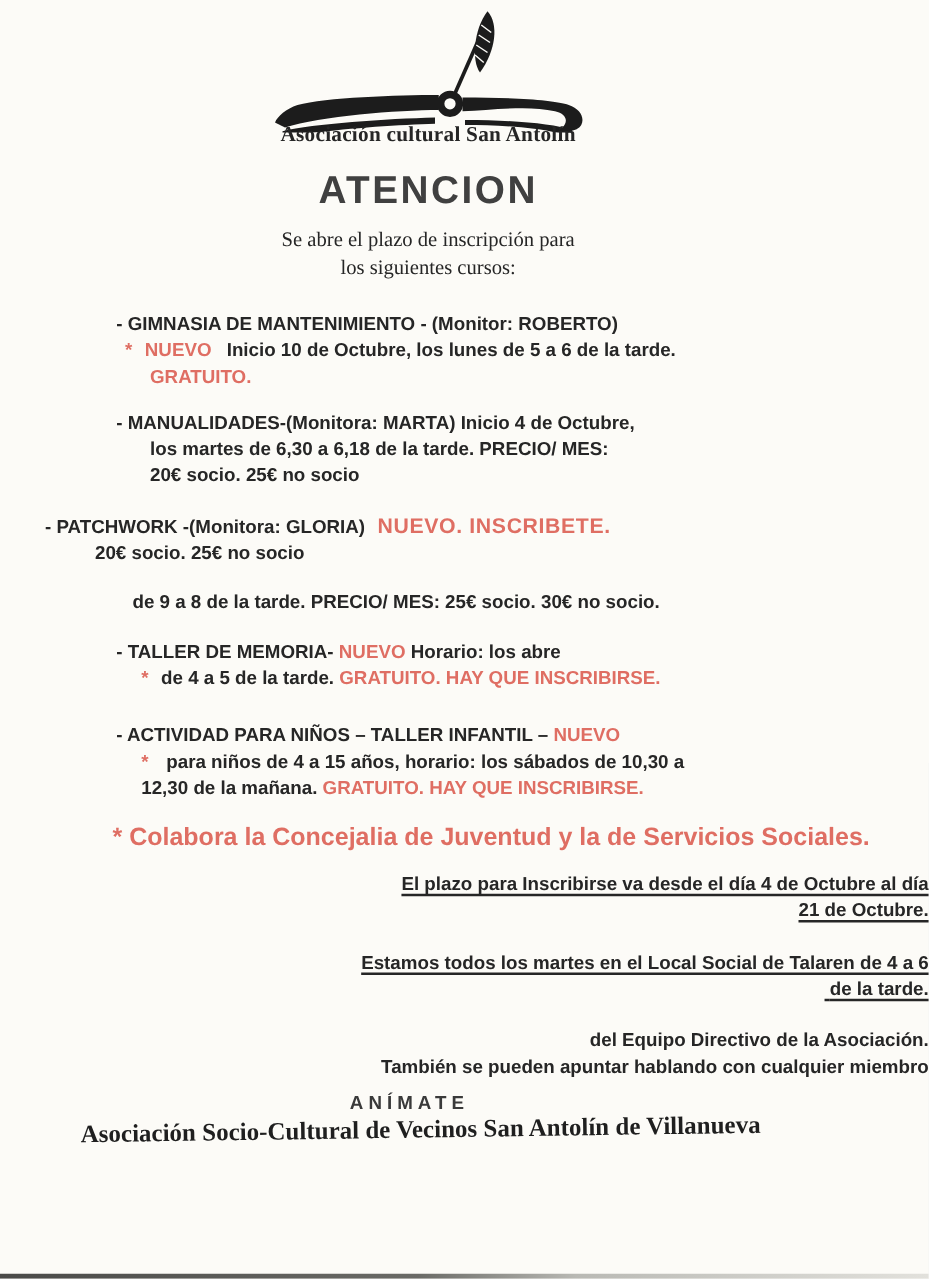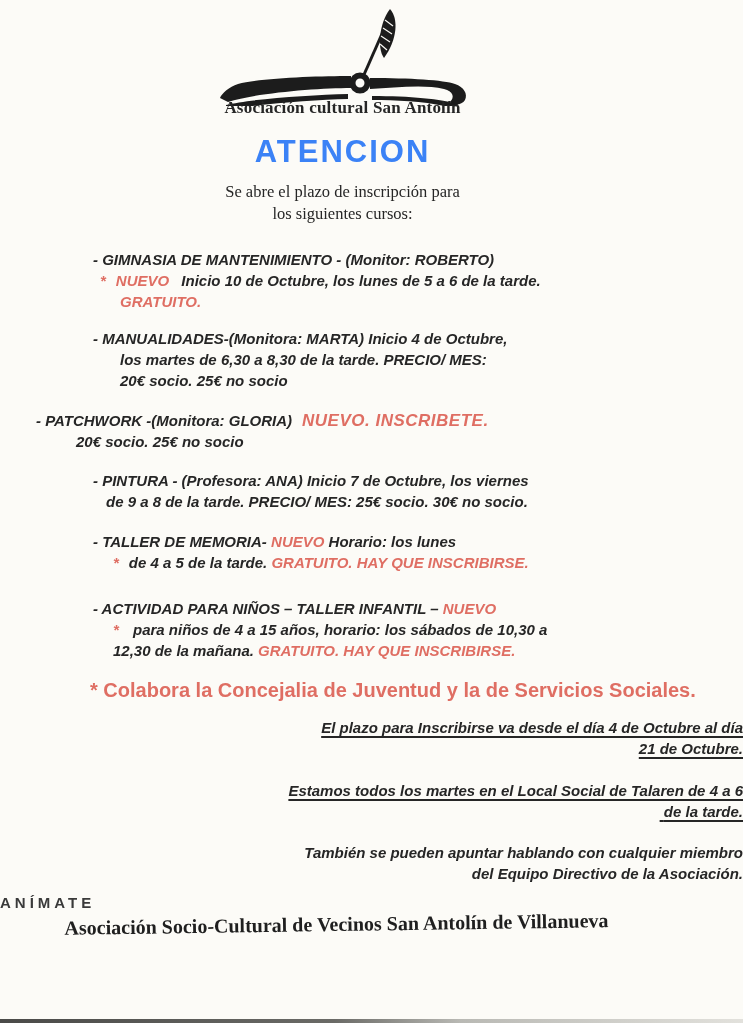--- a/index.html
+++ b/index.html
@@ -16,34 +16,34 @@
   }
   
   .header{padding-top:6px;text-align:center;margin-right:58px;}
   .logo{display:block;margin:0 auto;}
   .org-name{
     font-family:"Liberation Serif","DejaVu Serif",serif;
     font-weight:bold;font-size:17px;margin-top:-8px;letter-spacing:.2px;
   }
   .doc-title{
     font-size:31px;font-weight:bold;letter-spacing:2px;
-    margin:16px 0 0 0;color:#3b82f6;
+    margin:16px 0 0 0;color:#404040;
   }
   .intro{
     font-family:"Liberation Serif","DejaVu Serif",serif;
     font-weight:normal;font-size:16.5px;line-height:22px;
     margin-top:11px;margin-bottom:0;
   }
   
   .courses{margin-top:24px;font-size:15px;font-weight:bold;line-height:21px;}
   .course{margin:0 0 16px 93px;}
   .course.gap19{margin-bottom:19px;}
   .course.gap18{margin-bottom:18px;margin-left:36px;}
   .course.gap25{margin-bottom:25px;}
-  .line{white-space:pre-wrap;font-style:italic;}
+  .line{white-space:pre-wrap;}
   .ind1{padding-left:7px;}   
   .ind2{padding-left:27px;}  
   .ind3{padding-left:40px;}  
   .ind4{padding-left:13px;}  
   .ind5{padding-left:20px;}  
   .red{color:var(--accent,#df6e63);}
   .red-big{color:var(--accent,#df6e63);font-size:17px;margin-left:10px;letter-spacing:.5px;}
   .star{display:inline-block;margin-right:10px;}
   .nuevo-gap{margin-right:8px;}
   
@@ -53,21 +53,21 @@
   .note.last{margin-left:95px;margin-bottom:10px;}
   .note .indent1{padding-left:18px;}
   .note .indent2{padding-left:12px;}
   .u{
     text-decoration:underline;
     text-decoration-thickness:2px;
     text-underline-offset:3px;
   }
   
   .animate{
-    text-align:left;margin-right:88px;
+    text-align:center;margin-right:88px;
     font-size:15px;font-weight:bold;letter-spacing:4px;color:#3a3a3a;
   }
   .org-full{
     font-family:"Liberation Serif","DejaVu Serif",serif;
     font-weight:bold;font-size:20px;color:#1f1f1f;
     text-align:center;margin-top:2px;margin-right:70px;
     transform:rotate(-0.8deg);
   }
   .scan-edge{
     position:absolute;left:0;bottom:0;width:100%;height:4px;
@@ -111,36 +111,35 @@
   <div class="courses">
 
     <div class="course">
       <div class="line"><span>- GIMNASIA DE MANTENIMIENTO - (Monitor: ROBERTO)</span></div>
       <div class="line ind1"><span class="red star">*</span><span class="red nuevo-gap">NUEVO</span><span> Inicio 10 de Octubre, los lunes de 5 a 6 de la tarde.</span></div>
       <div class="line ind2"><span class="red">GRATUITO.</span></div>
     </div>
 
     <div class="course gap19">
       <div class="line"><span>- MANUALIDADES-(Monitora: MARTA) Inicio 4 de Octubre,</span></div>
-      <div class="line ind2"><span>los martes de 6,30 a 8,30 de la tarde. PRECIO/ MES:</span></div>
+      <div class="line ind2"><span>los martes de 6,30 a 6,18 de la tarde. PRECIO/ MES:</span></div>
       <div class="line ind2"><span>20€ socio. 25€ no socio</span></div>
     </div>
 
     <div class="course gap18">
       <div class="line"><span>- PATCHWORK -(Monitora: GLORIA)</span><span class="red-big">NUEVO. INSCRIBETE.</span></div>
       <div class="line ind3"><span>20€ socio. 25€ no socio</span></div>
     </div>
 
     <div class="course gap19">
-      <div class="line"><span>- PINTURA - (Profesora: ANA) Inicio 7 de Octubre, los viernes</span></div>
       <div class="line ind4"><span>de 9 a 8 de la tarde. PRECIO/ MES: 25€ socio. 30€ no socio.</span></div>
     </div>
 
     <div class="course gap25">
-      <div class="line"><span>- TALLER DE MEMORIA- </span><span class="red">NUEVO</span><span> Horario: los lunes</span></div>
+      <div class="line"><span>- TALLER DE MEMORIA- </span><span class="red">NUEVO</span><span> Horario: los abre</span></div>
       <div class="line ind5"><span class="red star">*</span><span>de 4 a 5 de la tarde. </span><span class="red">GRATUITO. HAY QUE INSCRIBIRSE.</span></div>
     </div>
 
     <div class="course gap19">
       <div class="line"><span>- ACTIVIDAD PARA NIÑOS – TALLER INFANTIL – </span><span class="red">NUEVO</span></div>
       <div class="line ind5"><span class="red star">*</span><span> para niños de 4 a 15 años, horario: los sábados de 10,30 a</span></div>
       <div class="line ind5"><span>12,30 de la mañana. </span><span class="red">GRATUITO. HAY QUE INSCRIBIRSE.</span></div>
     </div>
 
   </div>
@@ -151,21 +150,21 @@
     <div class="line indent1"><span class="u">El plazo para Inscribirse va desde el día 4 de Octubre al día</span></div>
     <div class="line"><span class="u">21 de Octubre.</span></div>
   </div>
 
   <div class="note">
     <div class="line"><span class="u">Estamos todos los martes en el Local Social de Talaren de 4 a 6</span></div>
     <div class="line"><span class="u"> de la tarde.</span></div>
   </div>
 
   <div class="note last">
+    <div class="line indent2">del Equipo Directivo de la Asociación.</div>
     <div class="line">También se pueden apuntar hablando con cualquier miembro</div>
-    <div class="line indent2">del Equipo Directivo de la Asociación.</div>
   </div>
 
   <div class="animate">ANÍMATE</div>
   <div class="org-full">Asociación Socio-Cultural de Vecinos San Antolín de Villanueva</div>
 
   <div class="scan-edge"></div>
 </div>
 
 </body></html>

